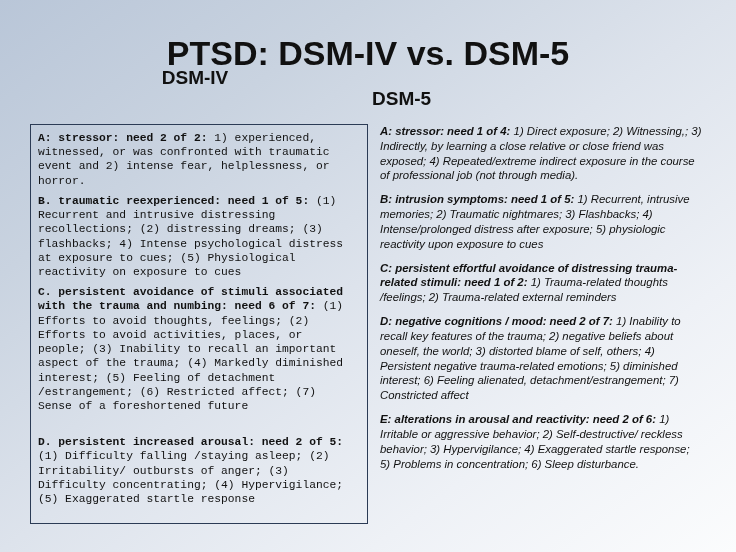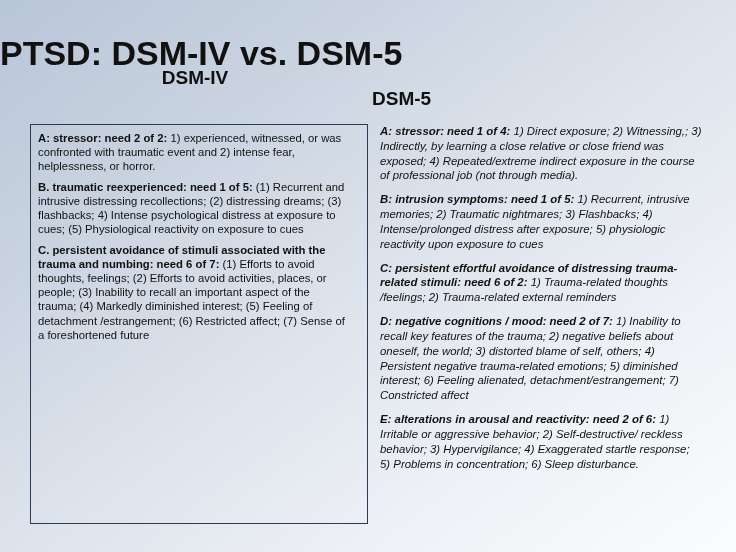--- a/index.html
+++ b/index.html
@@ -19,21 +19,21 @@
     height: 552px;
     box-sizing: border-box;
     background: linear-gradient(to bottom right, #b9c6d8 0%, #c9d3e0 25%, #dde3ec 50%, #eef1f6 75%, #fbfcfd 100%);
     overflow: hidden;
   }
   .title {
     position: absolute;
     top: 34px;
     left: 0;
     width: 736px;
-    text-align: left;
+    text-align: center;
     font-size: 34px;
     font-weight: bold;
     color: #111111;
     letter-spacing: 0px;
   }
   .col-head {
     position: absolute;
     font-size: 19px;
     font-weight: bold;
     color: #111111;
@@ -55,20 +55,21 @@
     box-sizing: border-box;
     background: transparent;
   }
   .panel.left {
     top: 124px;
     left: 30px;
     width: 338px;
     height: 400px;
     border: 1px solid #2b3b55;
     padding: 6px 22px 0 7px;
+    font-family: Liberation Mono, monospace;
   }
   .panel.right {
     top: 118px;
     left: 376px;
     width: 330px;
     height: 410px;
     border: none;
     padding: 6px 4px 0 4px;
     font-style: italic;
   }
@@ -114,37 +115,41 @@
     <div class="block">
       <span class="hd">B. traumatic reexperienced: need 1 of 5:</span>
       <span class="bd">(1) Recurrent and intrusive distressing recollections; (2) distressing dreams; (3) flashbacks; 4) Intense psychological distress at exposure to cues; (5) Physiological reactivity on exposure to cues</span>
     </div>
 
     <div class="block">
       <span class="hd">C. persistent avoidance of stimuli associated with the trauma and numbing: need 6 of 7:</span>
       <span class="bd"> (1) Efforts to avoid thoughts, feelings; (2) Efforts to avoid activities, places, or people;  (3) Inability to recall an important aspect of the trauma;  (4) Markedly diminished interest; (5) Feeling of detachment /estrangement;  (6) Restricted affect; (7) Sense of a foreshortened future</span>
     </div>
 
+    <div class="block spaced-top">
+      <span class="hd">D. persistent  increased arousal: need 2 of 5:</span>
+      <span class="bd">(1) Difficulty falling /staying asleep;  (2) Irritability/ outbursts of anger; (3) Difficulty concentrating;  (4) Hypervigilance;  (5) Exaggerated startle response</span>
+    </div>
 
   </div>
 
   <div class="panel right">
 
     <div class="block">
       <span class="hd">A: stressor: need 1 of 4:</span>
       <span class="bd">1) Direct exposure; 2) Witnessing,; 3) Indirectly, by learning a close relative or close friend was exposed; 4) Repeated/extreme indirect exposure in the course of professional job (not through media).</span>
     </div>
 
     <div class="block">
       <span class="hd">B: intrusion symptoms: need 1 of 5:</span>
       <span class="bd">1) Recurrent, intrusive memories; 2) Traumatic nightmares; 3) Flashbacks; 4) Intense/prolonged distress after exposure; 5) physiologic reactivity upon exposure to cues</span>
     </div>
 
     <div class="block">
-      <span class="hd">C: persistent effortful avoidance of distressing trauma-related stimuli: need 6 of 2:</span>
+      <span class="hd">C: persistent effortful avoidance of distressing trauma-related stimuli: need 1 of 2:</span>
       <span class="bd">1) Trauma-related thoughts /feelings; 2) Trauma-related external reminders</span>
     </div>
 
     <div class="block">
       <span class="hd">D: negative cognitions / mood: need 2 of 7:</span>
       <span class="bd">1) Inability to recall key features of the trauma; 2) negative beliefs about oneself, the world; 3) distorted blame of self, others; 4) Persistent negative trauma-related emotions; 5) diminished interest; 6) Feeling alienated, detachment/estrangement; 7) Constricted affect</span>
     </div>
 
     <div class="block">
       <span class="hd">E: alterations in arousal and reactivity: need 2 of 6:</span>

